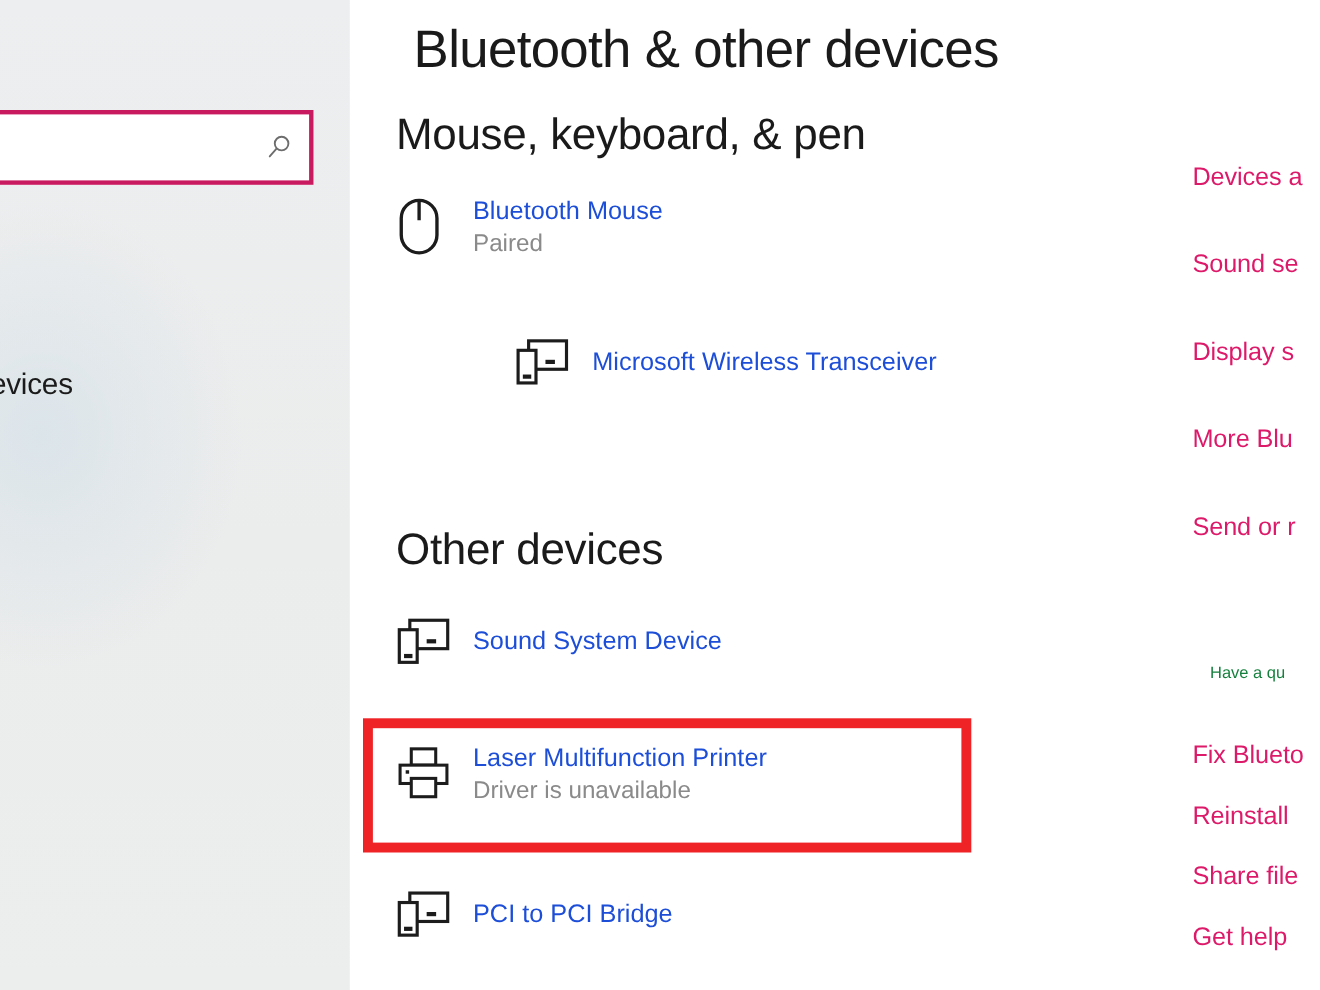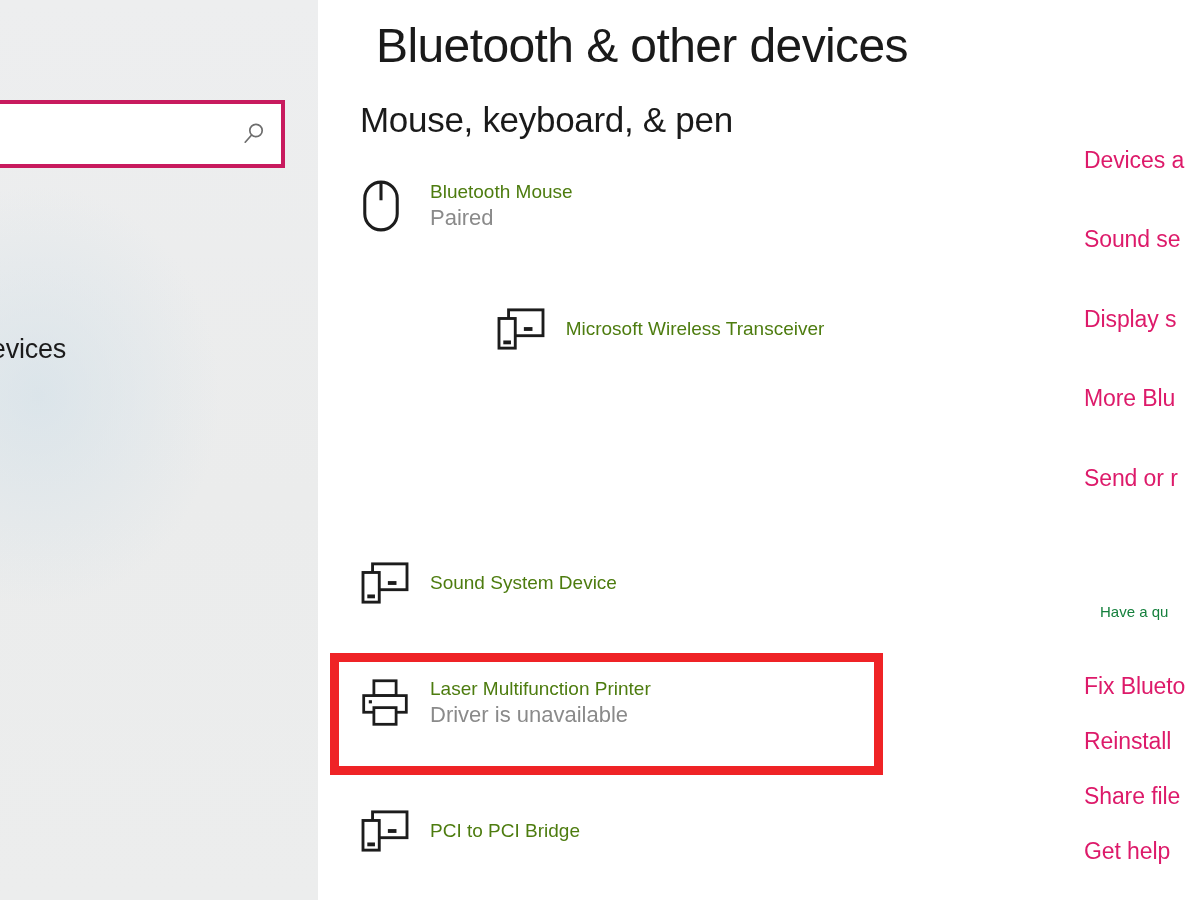--- a/index.html
+++ b/index.html
@@ -89,21 +89,21 @@
     font-size: 48px;
     font-weight: 400;
     color: #1a1a1a;
     letter-spacing: -0.6px;
     white-space: nowrap;
     margin: 16px;
   }
   .section-heading {
     position: absolute;
     left: 42px;
-    font-size: 35px;
+    font-size: 40px;
     font-weight: 400;
     color: #1a1a1a;
     letter-spacing: -0.3px;
     white-space: nowrap;
     margin: 0;
   }
   #heading-mouse { top: 100px; }
   #heading-other { top: 478px; }
 
   .device-row {
@@ -116,22 +116,22 @@
   .device-icon {
     width: 56px;
     min-width: 56px;
     height: 62px;
     display: flex;
     align-items: center;
     justify-content: flex-start;
   }
   .device-text { padding-left: 14px; }
   .device-name {
-    font-size: 19px;
-    color: #4d7c0f;
+    font-size: 23px;
+    color: #1d4ed8;
     line-height: 1.28;
     white-space: nowrap;
   }
   .device-status {
     font-size: 22px;
     color: #8a8a8a;
     line-height: 1.28;
     white-space: nowrap;
   }
 
@@ -226,20 +226,21 @@
         <rect x="29" y="21" width="9" height="4" fill="#1c1c1c"></rect>
         <rect x="3" y="12" width="17" height="31" fill="#ffffff" stroke="#1c1c1c" stroke-width="3"></rect>
         <rect x="7.5" y="35" width="8" height="4" fill="#1c1c1c"></rect>
       </svg>
     </span>
     <span class="device-text">
       <div class="device-name">Microsoft Wireless Transceiver</div>
     </span>
   </div>
 
+  <h2 id="heading-other" class="section-heading">Other devices</h2>
 
   <div id="row-base-system" class="device-row">
     <span class="device-icon">
       <svg viewBox="0 0 52 46" width="50" height="44" aria-hidden="true">
         <rect x="13" y="3" width="36" height="27" fill="#ffffff" stroke="#1c1c1c" stroke-width="3"></rect>
         <rect x="29" y="21" width="9" height="4" fill="#1c1c1c"></rect>
         <rect x="3" y="12" width="17" height="31" fill="#ffffff" stroke="#1c1c1c" stroke-width="3"></rect>
         <rect x="7.5" y="35" width="8" height="4" fill="#1c1c1c"></rect>
       </svg>
     </span>

